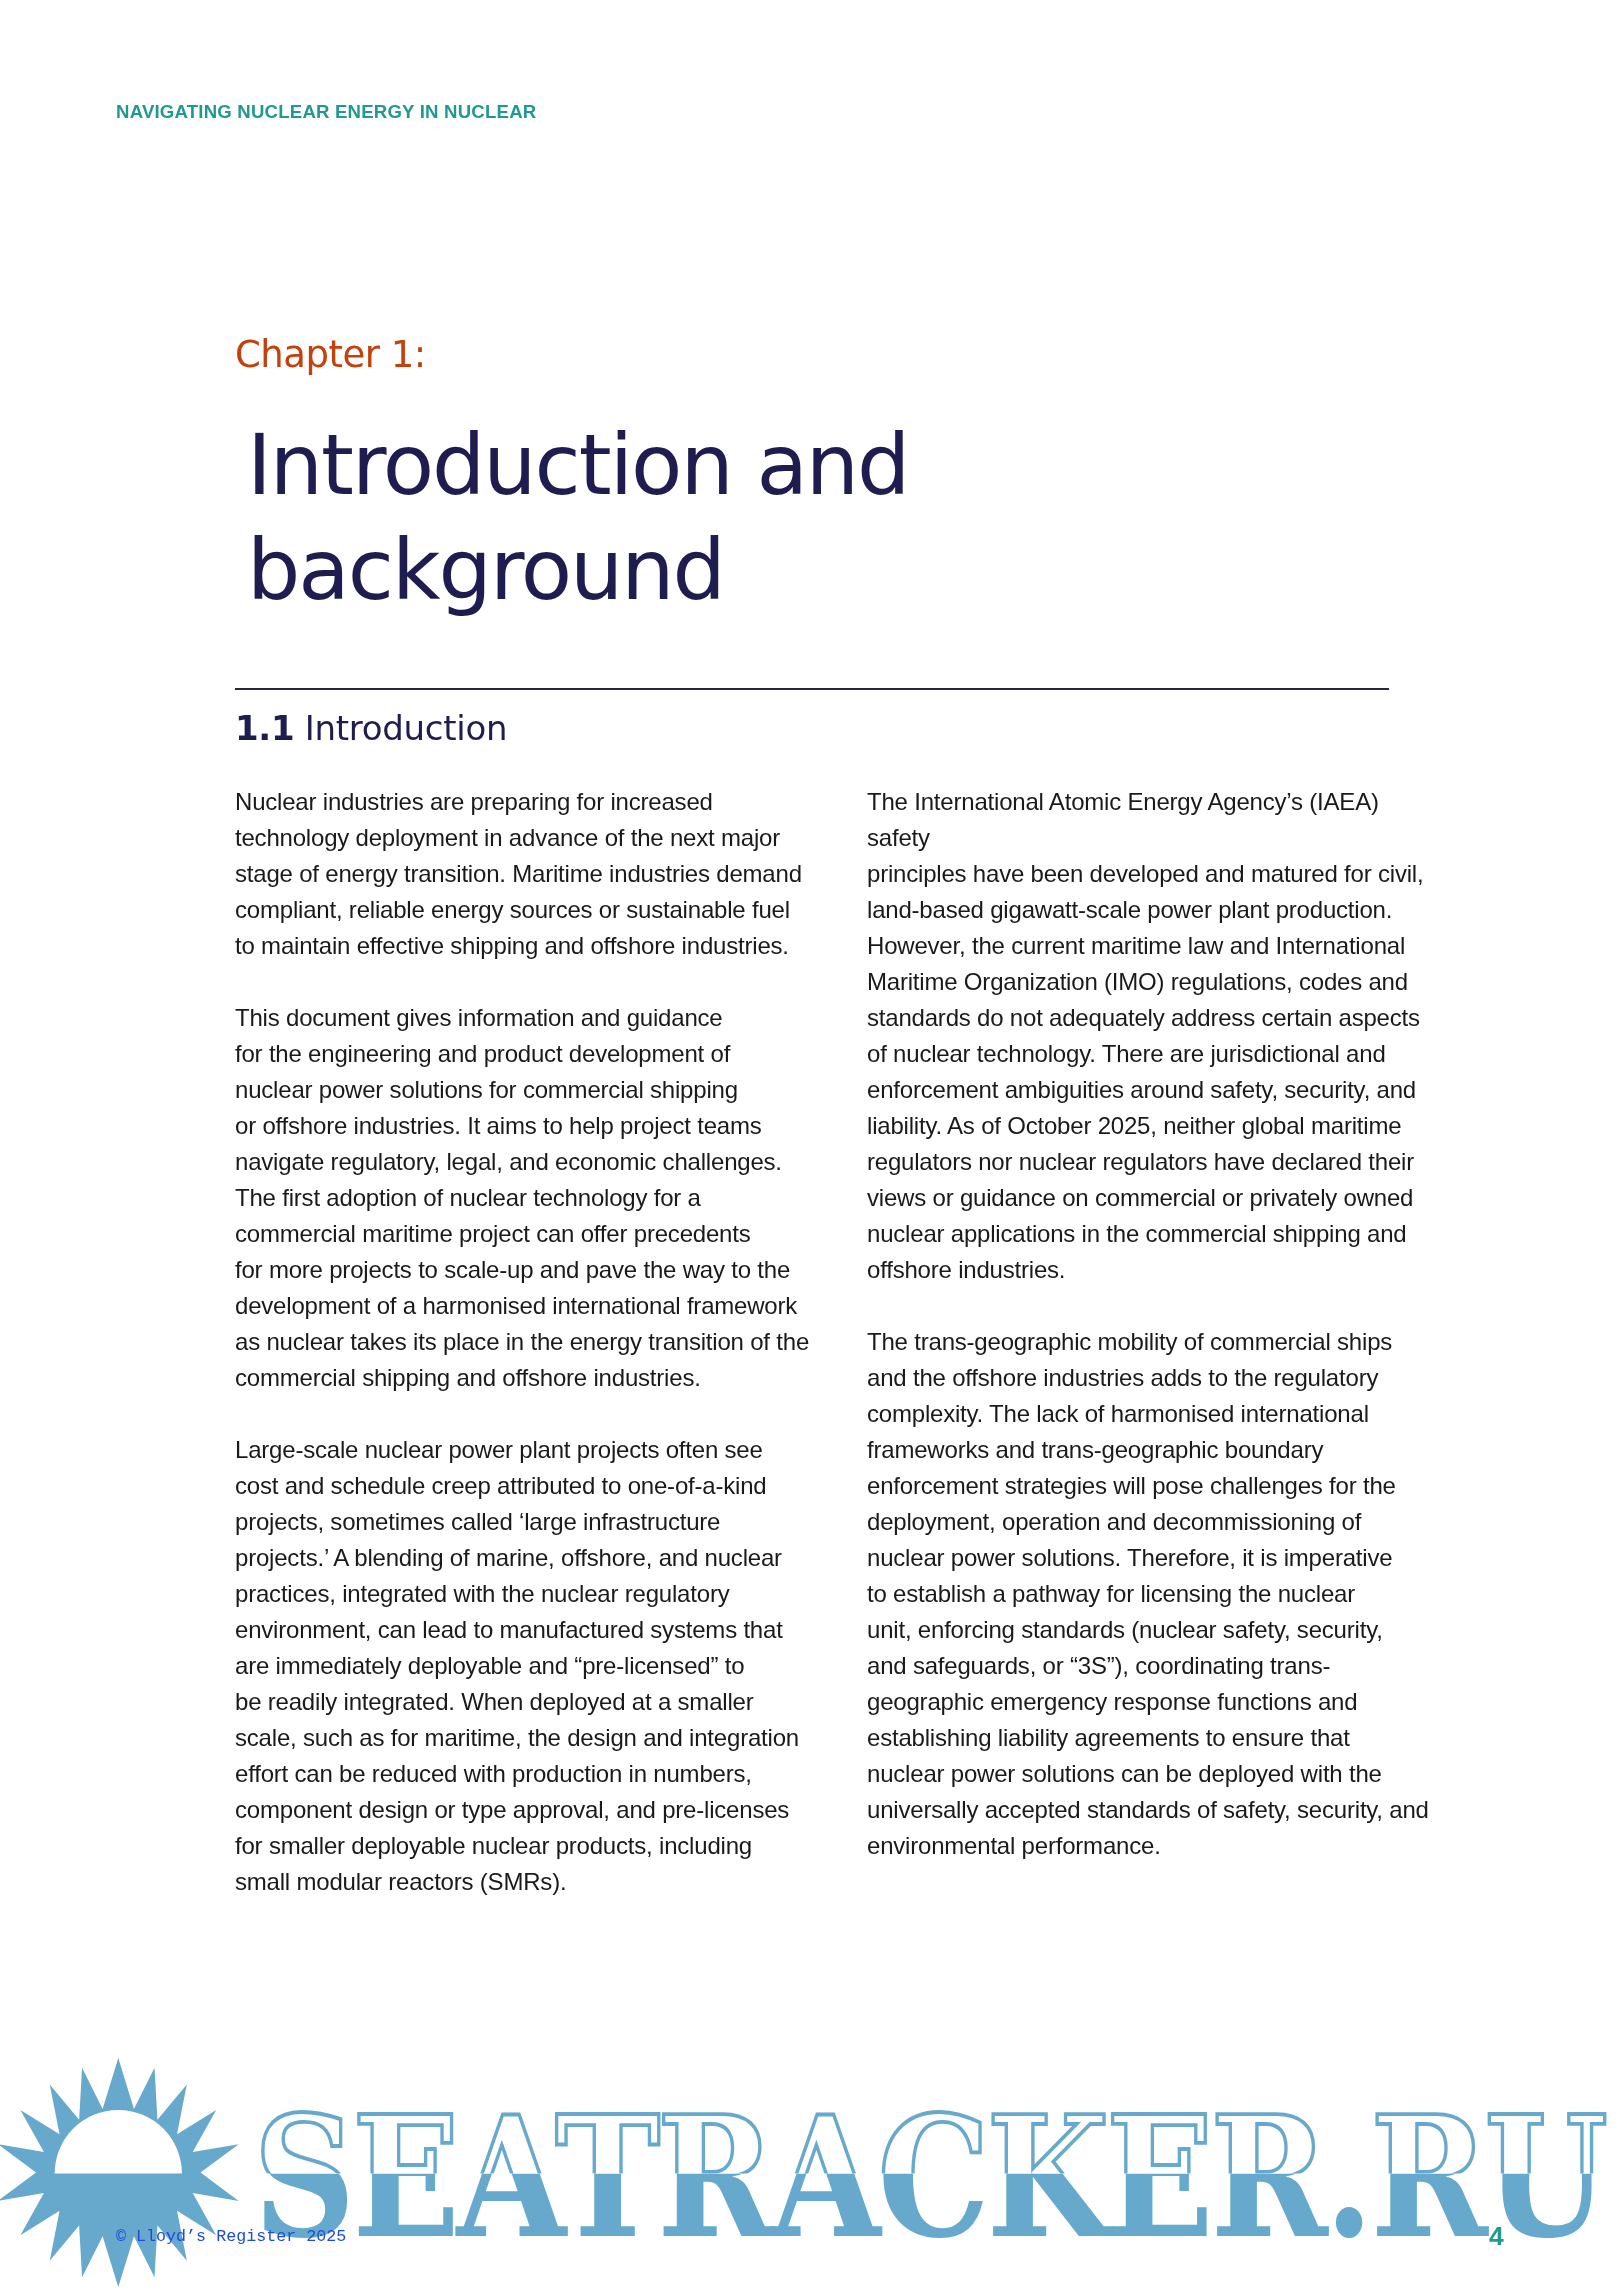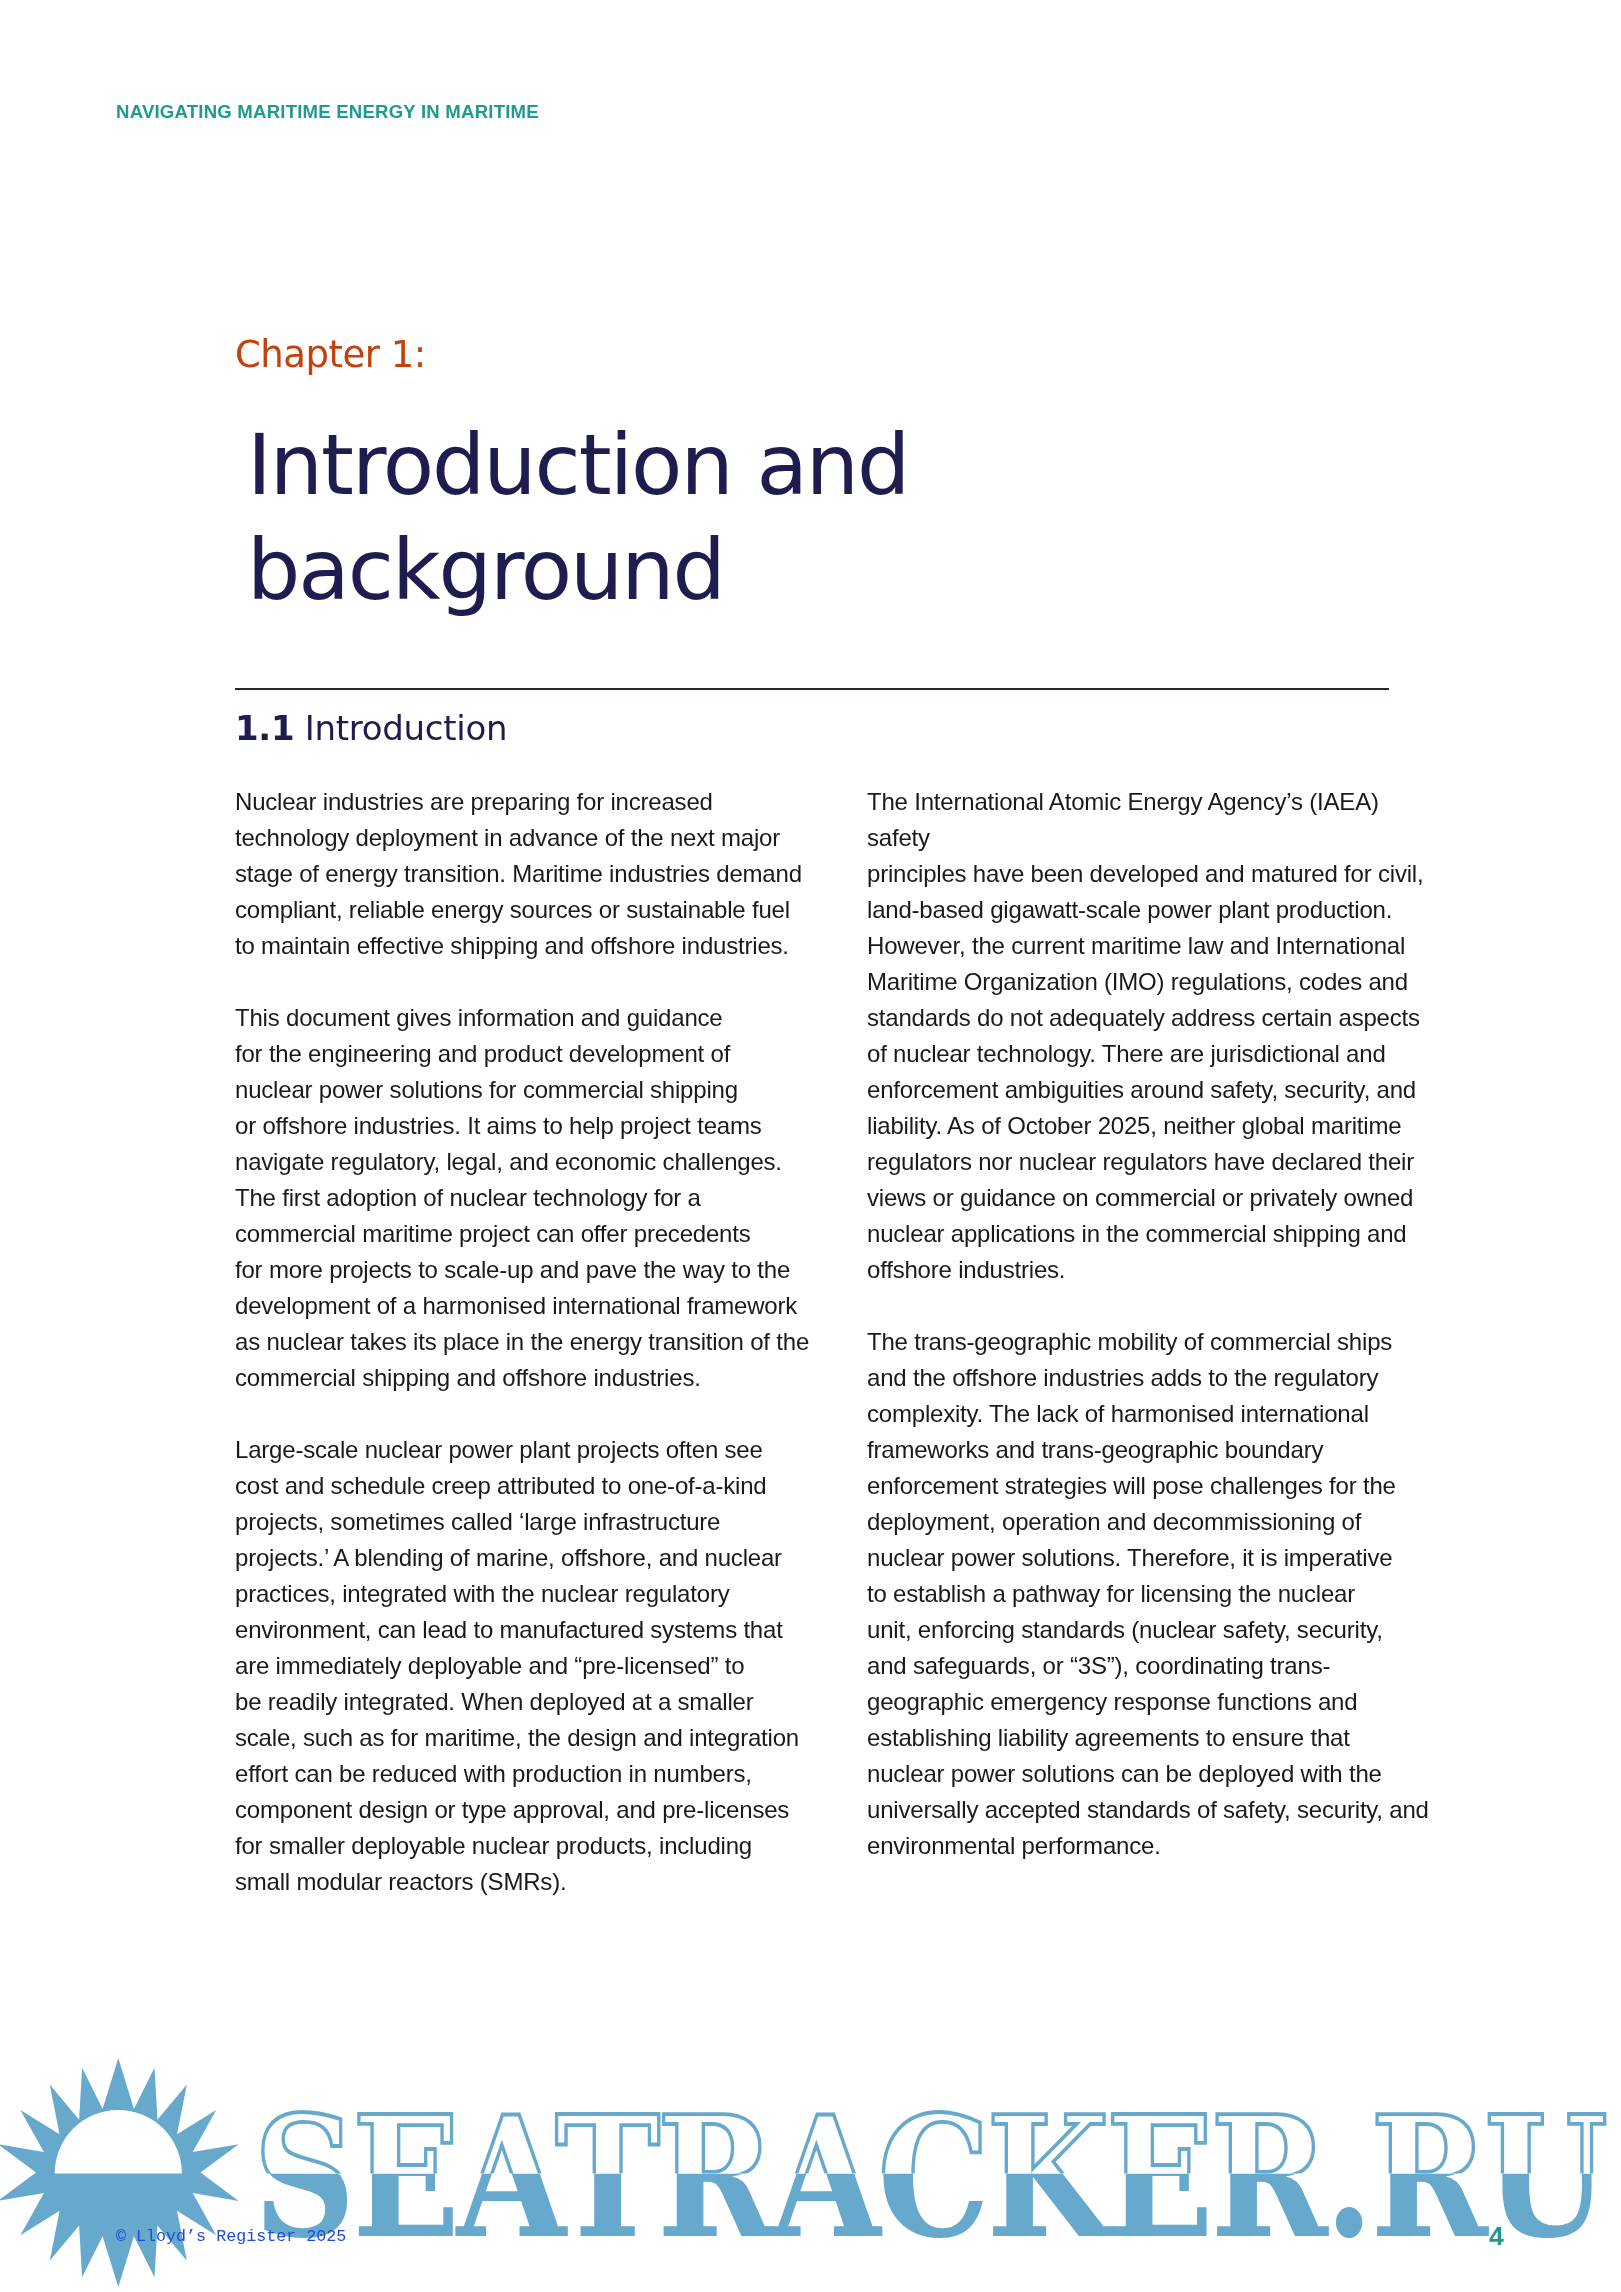--- a/index.html
+++ b/index.html
@@ -55,21 +55,21 @@
     }
     .page-number {
       position: absolute; left: 1489px; top: 2221px;
       font-family: "Liberation Sans", sans-serif;
       font-weight: bold; font-size: 26.5px; color: #1f9a8f; z-index: 2;
     }
   </style>
 </head>
 <body>
 
-<div class="running-header">NAVIGATING MARITIME ENERGY IN MARITIME</div>
+<div class="running-header">NAVIGATING NUCLEAR ENERGY IN NUCLEAR</div>
 
 <div class="chapter-label">Chapter 1:</div>
 
 <h1 class="chapter-title">
   <span>Introduction and</span><br>
   <span>background</span>
 </h1>
 
 <div class="rule"></div>
 

